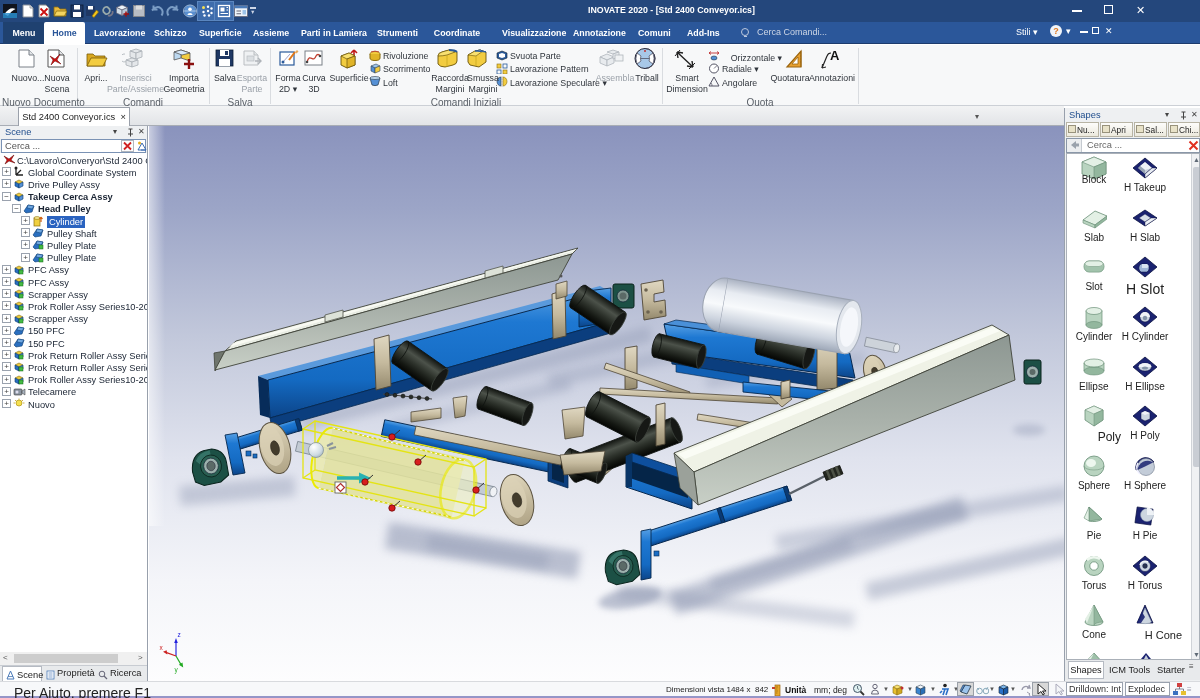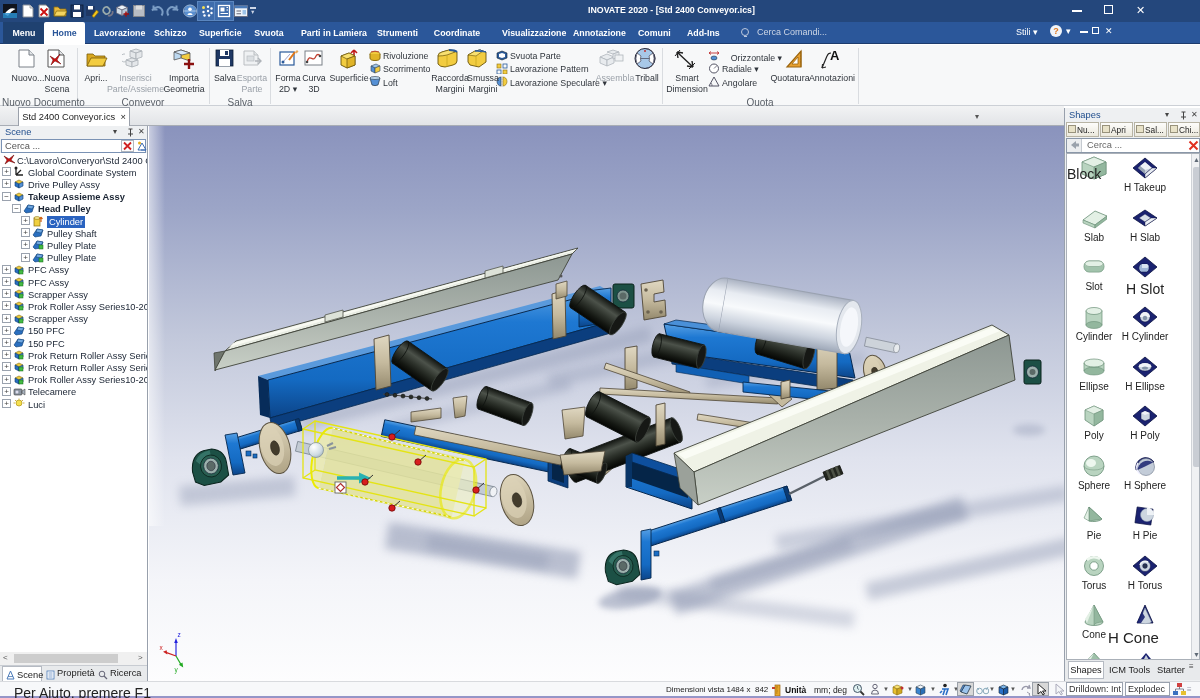--- a/index.html
+++ b/index.html
@@ -140,21 +140,21 @@
       <div style="position:absolute;left:250px;top:7px;width:6px;height:1.5px;background:#cdd6e6"></div>
       <div style="position:absolute;left:250px;top:9px;color:#cdd6e6;font-size:5.5px">▼</div>
     </div>
 </div>
 
 <div id="menubar">
   <div class="mtab" style="left:3px;width:42px;background:#1f4170">Menu</div>
   <div class="mtab" style="left:94px;width:44px">Lavorazione</div>
   <div class="mtab" style="left:154px;width:29px">Schizzo</div>
   <div class="mtab" style="left:199px;width:40px">Superficie</div>
-  <div class="mtab" style="left:253px;width:32px">Svuota</div>
+  <div class="mtab" style="left:253px;width:32px">Assieme</div>
   <div class="mtab" style="left:301px;width:55px">Parti in Lamiera</div>
   <div class="mtab" style="left:377px;width:38px">Strumenti</div>
   <div class="mtab" style="left:433px;width:48px">Coordinate</div>
   <div class="mtab" style="left:502px;width:54px">Visualizzazione</div>
   <div class="mtab" style="left:573px;width:46px">Annotazione</div>
   <div class="mtab" style="left:638px;width:30px">Comuni</div>
   <div class="mtab" style="left:687px;width:30px">Add-Ins</div>
   <div class="abs" style="left:741px;top:6px;width:8px;height:8px;border:1px solid #bcc8dd;border-radius:50%"></div>
   <div class="abs" style="left:744px;top:14px;width:3px;height:1px;background:#bcc8dd"></div>
   <div class="abs" style="left:757px;top:5px;font-size:9px;color:#cdd6e6">Cerca Comandi...</div>
@@ -167,22 +167,23 @@
 </div>
 <div id="hometab" style="left:44px;width:41px">Home</div>
 
 <div id="ribbon">
   <div class="rsep" style="left:77px"></div>
   <div class="rsep" style="left:209px"></div>
   <div class="rsep" style="left:270px"></div>
   <div class="rsep" style="left:662px"></div>
   <div class="rsep" style="left:858px"></div>
   <div class="glbl" style="left:2px;width:75px">Nuovo Documento</div>
-  <div class="glbl" style="left:78px;width:130px">Conveyor</div>
+  <div class="glbl" style="left:78px;width:130px">Comandi</div>
   <div class="glbl" style="left:210px;width:60px">Salva</div>
+  <div class="glbl" style="left:271px;width:390px">Comandi Iniziali</div>
   <div class="glbl" style="left:663px;width:194px">Quota</div>
   <div id="ribbonicons">
       <div style="position:absolute;left:16px;top:4px">
         <svg width="21" height="19">
           <path d="M3,1 L13,1 L18,6 L18,18 L3,18 Z" fill="#fff" stroke="#7a8088" stroke-width="1"></path>
           <path d="M13,1 L13,6 L18,6" fill="#e2e5e8" stroke="#7a8088" stroke-width="1"></path>
         </svg>
       </div>
       <div style="position:absolute;left:45px;top:4px">
         <svg width="23" height="19">
@@ -464,21 +465,21 @@
       </div>
       <div class="trow" style="left:0;top:37.6px;width:147px">
         <div class="plus" style="left:2px;top:1px">−</div>
         <span style="position:absolute;left:13px;top:0px">
           <svg width="13" height="11">
             <polygon points="2,4 6,2 10,4 6,6" fill="#e8c93e" stroke="#8a6d10" stroke-width="0.6"></polygon>
             <polygon points="2,4 6,6 6,10 2,8" fill="#2a6fc0" stroke="#0a3a70" stroke-width="0.6"></polygon>
             <polygon points="10,4 6,6 6,10 10,8" fill="#5590d5" stroke="#0a3a70" stroke-width="0.6"></polygon>
           </svg>
         </span>
-        <span style="position:absolute;left:28px;top:0.5px;font-weight:bold;">Takeup Assieme Assy</span>
+        <span style="position:absolute;left:28px;top:0.5px;font-weight:bold;">Takeup Cerca Assy</span>
       </div>
       <div class="trow" style="left:0;top:49.8px;width:147px">
         <div class="plus" style="left:12px;top:1px">−</div>
         <span style="position:absolute;left:23px;top:0px">
           <svg width="13" height="11">
             <polygon points="1,8 5,2 11,3 9,9 3,10" fill="#2a6fc0" stroke="#0a3a70" stroke-width="0.6"></polygon>
             <polygon points="5,2 11,3 9,6 4,5" fill="#71a8e0" stroke="#0a3a70" stroke-width="0.5"></polygon>
           </svg>
         </span>
         <span style="position:absolute;left:38px;top:0.5px;font-weight:bold;">Head Pulley</span>
@@ -654,21 +655,21 @@
         <span style="position:absolute;left:28px;top:0.5px;">Telecamere</span>
       </div>
       <div class="trow" style="left:0;top:245.0px;width:147px">
         <div class="plus" style="left:2px;top:1px">+</div>
         <span style="position:absolute;left:13px;top:0px">
           <svg width="13" height="11">
             <circle cx="6" cy="5" r="3" fill="#f5e050" stroke="#b09010" stroke-width="0.7"></circle>
             <path d="M6,0.5 L6,1.8 M10,2 L9,3 M11.5,5 L10,5 M2,2 L3,3 M0.5,5 L2,5" stroke="#c0a020" stroke-width="0.8"></path>
           </svg>
         </span>
-        <span style="position:absolute;left:28px;top:0.5px;">Luci</span>
+        <span style="position:absolute;left:28px;top:0.5px;">Nuovo</span>
       </div>
     </div>
   <div class="abs" style="left:0;top:526px;width:147px;height:13px;background:#f0f0f0">
     <span class="abs" style="left:3px;top:1px;font-size:8px;color:#555">&lt;</span>
     <div class="abs" style="left:14px;top:2px;width:104px;height:9px;background:#cdcdcd"></div>
     <span class="abs" style="left:138px;top:1px;font-size:8px;color:#555">&gt;</span>
   </div>
   <div class="abs" style="left:0;top:539px;width:147px;height:16px;background:#e8eaec;border-top:1px solid #c8ccd2;font-size:9.3px;color:#222">
     <div class="abs" style="left:2px;top:0;width:40px;height:16px;background:#fff;border:1px solid #b5bac2;border-bottom:none;line-height:15px">
         <svg class="abs" style="left:3px;top:3px" width="9" height="10">
@@ -1013,21 +1014,21 @@
       </svg>
   </div>
   <div id="shapelist" class="abs" style="left:1px;top:45px;width:134px;height:507px;background:#fff;border:1px solid #aab0b8;overflow:hidden">
       <div style="position:absolute;left:14px;top:2px">
         <svg width="26" height="24" viewBox="0 0 26 24">
           <polygon points="13,1 25,6 25,18 13,23 1,18 1,6" fill="#b9d4c0" stroke="#6a8f77" stroke-width="0.8"></polygon>
           <polygon points="1,6 13,1 25,6 13,11" fill="#e3f0e5" stroke="#6a8f77" stroke-width="0.6"></polygon>
           <polygon points="13,11 25,6 25,18 13,23" fill="#93b79e" stroke="#6a8f77" stroke-width="0.6"></polygon>
         </svg>
       </div>
-      <div style="position:absolute;left:0px;top:12px;width:54px;font-size:14px;color:#222">Block</div>
+      <div style="position:absolute;left:0px;top:20px;width:54px;text-align:center;font-size:10px;color:#222">Block</div>
       <div style="position:absolute;left:65px;top:2px">
         <svg width="26" height="24" viewBox="0 0 26 24">
           <polygon points="13,2 25,12 13,22 1,12" fill="#1a2270" stroke="#0a1040" stroke-width="0.8"></polygon>
           <polygon points="13,6 20,12 13,18 6,12" fill="#c8d0dc" stroke="#0a1040" stroke-width="0.5"></polygon>
           <polygon points="13,6 20,12 13,14 8,10" fill="#eef2f6"></polygon>
           <polygon points="13,14 13,18 6,12 8,10" fill="#98a4b4"></polygon>
           <polygon points="13,18 13,22 25,12 20,12" fill="#e8ecf2" stroke="#0a1040" stroke-width="0.4"></polygon>
         </svg>
       </div>
       <div style="position:absolute;left:51px;top:28px;width:54px;text-align:center;font-size:10px;color:#222">H Takeup</div>
@@ -1081,38 +1082,38 @@
       </div>
       <div style="position:absolute;left:51px;top:177px;width:54px;text-align:center;font-size:10px;color:#222">H Cylinder</div>
       <div style="position:absolute;left:14px;top:201px">
         <svg width="26" height="24" viewBox="0 0 26 24">
           <rect x="3" y="8" width="20" height="8" fill="#b9d4c0" stroke="none"></rect>
           <ellipse cx="13" cy="16" rx="10" ry="4" fill="#93b79e" stroke="#6a8f77" stroke-width="0.6"></ellipse>
           <ellipse cx="13" cy="8" rx="10" ry="4" fill="#e3f0e5" stroke="#6a8f77" stroke-width="0.7"></ellipse>
           <path d="M3,8 L3,16 M23,8 L23,16" stroke="#6a8f77" stroke-width="0.7"></path>
         </svg>
       </div>
-      <div style="position:absolute;left:0px;top:227px;width:54px;text-align:center;font-size:10px;color:#222">Ellipse</div>
+      <div style="position:absolute;left:12px;top:227px;width:54px;font-size:10px;color:#222">Ellipse</div>
       <div style="position:absolute;left:65px;top:201px">
         <svg width="26" height="24" viewBox="0 0 26 24">
           <polygon points="13,2 25,12 13,22 1,12" fill="#1a2270" stroke="#0a1040" stroke-width="0.8"></polygon>
           <ellipse cx="13" cy="12" rx="6.5" ry="4" fill="#cdd6e0" stroke="#0a1040" stroke-width="0.5"></ellipse>
           <path d="M6.5,12 a6.5,4 0 0 1 13,0 Z" fill="#f0f3f7"></path>
           <ellipse cx="13" cy="13" rx="3" ry="1.6" fill="#8494a8"></ellipse>
         </svg>
       </div>
       <div style="position:absolute;left:51px;top:227px;width:54px;text-align:center;font-size:10px;color:#222">H Ellipse</div>
       <div style="position:absolute;left:14px;top:250px">
         <svg width="26" height="24" viewBox="0 0 26 24">
           <polygon points="4,6 13,2 22,6 22,16 13,22 4,16" fill="#b9d4c0" stroke="#6a8f77" stroke-width="0.8"></polygon>
           <polygon points="4,6 13,2 22,6 13,10" fill="#e3f0e5" stroke="#6a8f77" stroke-width="0.5"></polygon>
           <polygon points="13,10 22,6 22,16 13,22" fill="#93b79e" stroke="#6a8f77" stroke-width="0.5"></polygon>
         </svg>
       </div>
-      <div style="position:absolute;left:0px;top:276px;width:54px;text-align:center;font-size:10px;color:#222">Poly</div>
+      <div style="position:absolute;left:0px;top:276px;width:54px;text-align:right;font-size:12px;color:#222">Poly</div>
       <div style="position:absolute;left:65px;top:250px">
         <svg width="26" height="24" viewBox="0 0 26 24">
           <polygon points="13,2 25,12 13,22 1,12" fill="#1a2270" stroke="#0a1040" stroke-width="0.8"></polygon>
           <polygon points="9,9 13,7 18,9 18,15 13,17 9,15" fill="#cdd6e0" stroke="#0a1040" stroke-width="0.5"></polygon>
           <polygon points="9,9 13,7 18,9 13,11" fill="#f0f3f7"></polygon>
         </svg>
       </div>
       <div style="position:absolute;left:51px;top:276px;width:54px;text-align:center;font-size:10px;color:#222">H Poly</div>
       <div style="position:absolute;left:14px;top:300px">
         <svg width="26" height="24" viewBox="0 0 26 24">
@@ -1173,21 +1174,21 @@
       </div>
       <div style="position:absolute;left:0px;top:475px;width:54px;text-align:center;font-size:10px;color:#222">Cone</div>
       <div style="position:absolute;left:65px;top:449px">
         <svg width="26" height="24" viewBox="0 0 26 24">
           <polygon points="5,20 13,2 21,20" fill="#1a2270" stroke="#0a1040" stroke-width="0.8"></polygon>
           <path d="M13,5 L19.5,19 A7,2.5 0 0 1 7,19.5 Z" fill="#cdd6e0" stroke="#8494a8" stroke-width="0.5"></path>
           <path d="M13,5 L8,17 L7,19 Z" fill="#eef2f6"></path>
           <polygon points="5,20 10,9 13,14 9,20" fill="#1a2270" opacity="0.9"></polygon>
         </svg>
       </div>
-      <div style="position:absolute;left:41px;top:475px;width:54px;text-align:left;font-size:15px;color:#222">H Cone</div>
+      <div style="position:absolute;left:61px;top:475px;width:54px;text-align:right;font-size:11px;color:#222">H Cone</div>
       <div style="position:absolute;left:14px;top:499px">
         <svg width="26" height="12" viewBox="0 0 26 12">
           <polygon points="13,0 24,12 2,12" fill="#9fc2aa" stroke="#6a8f77" stroke-width="0.8"></polygon>
           <polygon points="13,0 7,12 2,12" fill="#e3f0e5"></polygon>
         </svg>
       </div>
       <div style="position:absolute;left:65px;top:499px">
         <svg width="26" height="12" viewBox="0 0 26 12">
           <polygon points="14,0 24,12 4,12" fill="#1a2270"></polygon>
           <polygon points="14,2 20,12 9,12" fill="#c3ccd8"></polygon>

